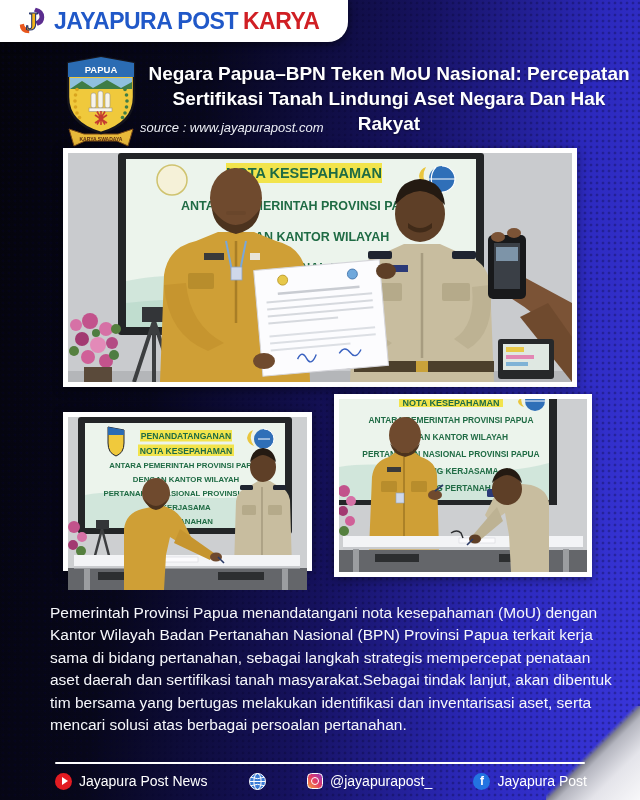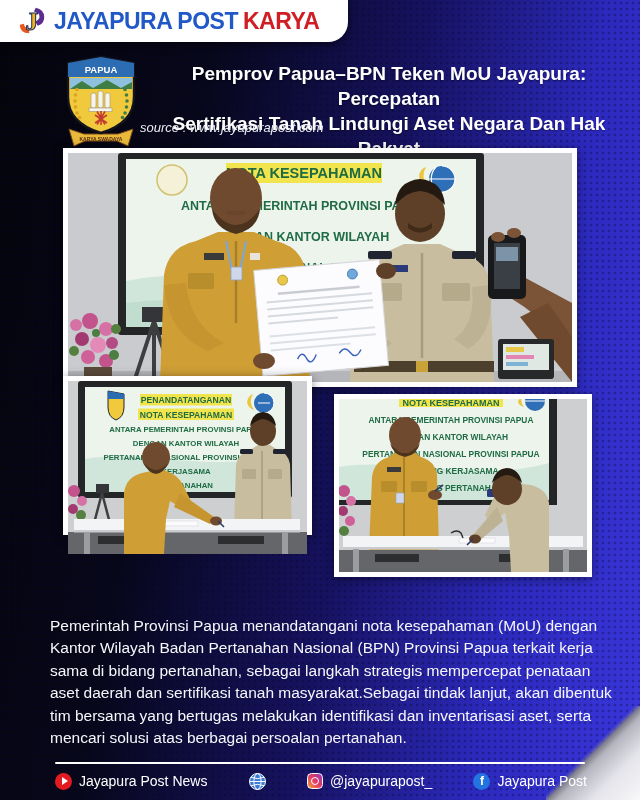--- a/index.html
+++ b/index.html
@@ -26,27 +26,27 @@
   .headline{
     position:absolute;left:141px;top:61px;width:496px;text-align:center;
     color:#fff;font-weight:bold;font-size:19px;line-height:25px;
     text-shadow:0 1px 2px rgba(0,0,0,.4);
   }
   .source{position:absolute;left:140px;top:120px;color:#eceef5;font-style:italic;font-size:13px;}
   
   .photo{position:absolute;background:#fff;padding:5px;box-sizing:border-box;box-shadow:0 2px 10px rgba(0,0,0,.45);}
   .photo svg{display:block;}
   .photo-main{left:63px;top:148px;width:514px;height:239px;}
-  .photo-left{left:63px;top:376px;width:249px;height:159px;}
+  .photo-left{left:63px;top:412px;width:249px;height:159px;}
   .photo-right{left:334px;top:394px;width:258px;height:183px;}
   .scr{fill:#1f6b44;font-weight:bold;font-family:"Liberation Sans",sans-serif;}
   
   .paragraph{
     position:absolute;left:50px;top:602px;width:562px;color:#f6f7fb;
-    font-size:15.5px;line-height:22.4px;margin-top:13px;
+    font-size:15.5px;line-height:22.4px;
   }
   
   .divider{position:absolute;left:55px;top:762px;width:530px;height:2px;background:#fff;border-radius:1px;}
   .footer{
     position:absolute;left:55px;top:770px;width:532px;height:22px;
     display:flex;align-items:center;justify-content:space-between;color:#fff;font-size:14px;
   }
   .fitem{display:flex;align-items:center;gap:7px;white-space:nowrap;}
   .icon-yt{width:17px;height:17px;border-radius:50%;background:#e21b22;display:flex;align-items:center;justify-content:center;}
   .icon-yt .play{width:0;height:0;border-left:6px solid #fff;border-top:4px solid transparent;border-bottom:4px solid transparent;margin-left:2px;}
@@ -116,21 +116,21 @@
           <circle cx="60.5" cy="62.5" r="1.8"></circle>
       </g>
       <g>
         <path d="M39,56 L39,70 M33,60 L45,68 M45,60 L33,68 M35,56.5 L43,69.5 M43,56.5 L35,69.5" stroke="#c43c30" stroke-width="1.6"></path>
         <circle cx="39" cy="63" r="2.4" fill="#c43c30"></circle>
       </g>
     </g>
   </svg>
 
   <div class="headline">
-    <div>Pemprov Papua–BPN Teken MoU Jayapura: Percepatan</div>
+    <div>Negara Papua–BPN Teken MoU Nasional: Percepatan</div>
     <div>Sertifikasi Tanah Lindungi Aset Negara Dan Hak Rakyat</div>
   </div>
   <div class="source">source : www.jayapurapost.com</div>
 
   <div class="photo photo-main">
     <svg width="504" height="229" viewBox="0 0 504 229">
       <rect width="504" height="229" fill="#c9cbce"></rect>
       <rect x="0" y="218" width="504" height="11" fill="#b4b6b9"></rect>
 
       <g>

